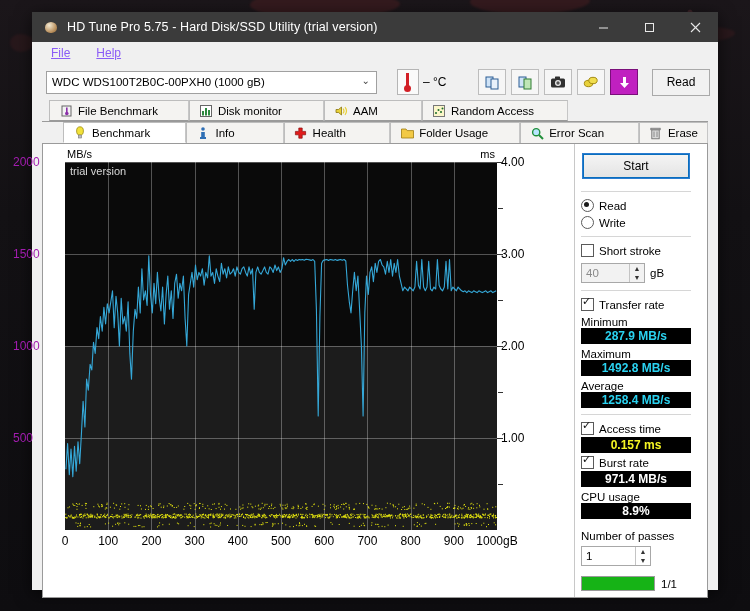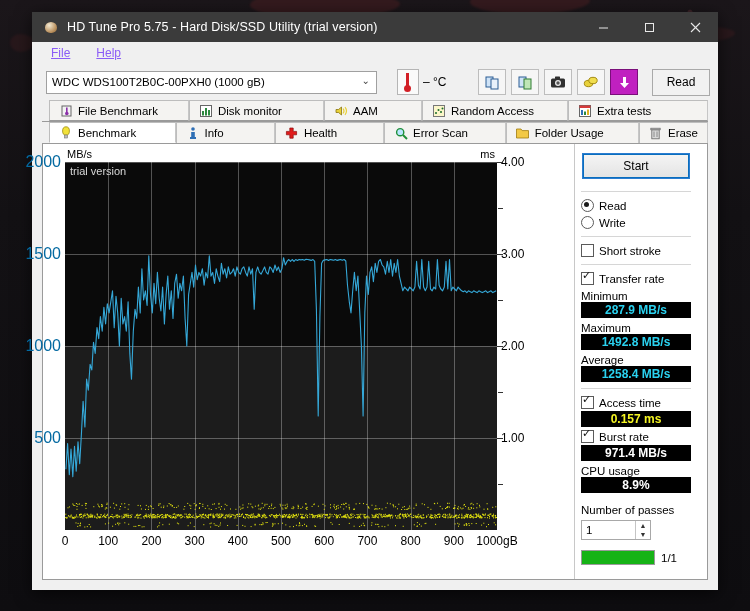--- a/index.html
+++ b/index.html
@@ -170,20 +170,21 @@
     border: 1px solid #bdbdbd;
     border-bottom: none;
     border-right: 1px solid #c6c6c6;
     white-space: nowrap;
     position: relative;
   }
   .tab.selected {
     background: #ffffff;
     border-bottom: 1px solid #ffffff;
     z-index: 2;
+    margin-left: 14px;
   }
   .tab-ico {
     width: 14px; height: 14px;
     display:inline-flex; align-items:center; justify-content:center;
     font-size: 11px; line-height: 1;
   }
 
   
   .content {
     flex: 1 1 auto;
@@ -221,22 +222,22 @@
     position: absolute; background: rgba(255,255,255,.30);
   }
   .grid-line-h { left:0; width:100%; height:1px; }
   .grid-line-v { top:0; height:100%; width:1px; }
   .trial-text {
     position: absolute; left: 5px; top: 3px;
     color: #d8d8d8; font-size: 11px;
   }
   .y-label-left {
     position: absolute; left: -52px;
-    font-size: 16px; color: #0369a1;
-    width: 48px; text-align: right;
+    font-size: 12px; color: #a21caf;
+    width: 48px; text-align: left;
     transform: translateY(-50%);
   }
   .y-label-right {
     position: absolute; right: -48px;
     font-size: 12px; color: #000;
     width: 44px; text-align: left;
     transform: translateY(-50%);
   }
   .x-label {
     position: absolute; top: 372px;
@@ -464,32 +465,20 @@
           <svg width="12" height="12" viewBox="0 0 12 12">
               <rect x="0.5" y="0.5" width="11" height="11" fill="#fbf6c9" stroke="#777"></rect>
               <circle cx="3" cy="8" r="1" fill="#1a6b2a"></circle>
               <circle cx="5.5" cy="5" r="1" fill="#1a6b2a"></circle>
               <circle cx="8" cy="7" r="1" fill="#1a6b2a"></circle>
               <circle cx="9.5" cy="3.5" r="1" fill="#1a6b2a"></circle>
             </svg>
         </span>
         <span>Random Access</span>
       </div>
-      <div class="tab" style="flex:1">
-        <span class="tab-ico">
-          <svg width="12" height="12" viewBox="0 0 12 12">
-              <rect x="0.5" y="0.5" width="11" height="11" fill="#ffffff" stroke="#666"></rect>
-              <rect x="0.5" y="0.5" width="11" height="2.5" fill="#d63a3a"></rect>
-              <rect x="2" y="5" width="2" height="5" fill="#2f6fb5"></rect>
-              <rect x="5" y="6.5" width="2" height="3.5" fill="#2d8a3e"></rect>
-              <rect x="8" y="4.5" width="2" height="5.5" fill="#e0b020"></rect>
-            </svg>
-        </span>
-        <span>Extra tests</span>
-      </div>
     </div>
     <div class="tabrow">
       <div class="tab selected" style="width:110px">
         <span class="tab-ico">
           <svg width="10" height="13" viewBox="0 0 10 13">
               <ellipse cx="5" cy="5" rx="3.4" ry="4.2" fill="#f2e23a" stroke="#9c8a10" stroke-width=".8"></ellipse>
               <rect x="3.4" y="9" width="3.2" height="3" fill="#bdbdbd" stroke="#7a7a7a" stroke-width=".6"></rect>
             </svg>
         </span>
         <span>Benchmark</span>
@@ -504,36 +493,36 @@
         <span>Info</span>
       </div>
       <div class="tab" style="width:92px">
         <span class="tab-ico">
           <svg width="13" height="13" viewBox="0 0 13 13">
               <path d="M4.8 1 h3.4 v3.4 h3.4 v3.4 h-3.4 v3.4 h-3.4 v-3.4 h-3.4 v-3.4 h3.4 z" fill="#e01b1b" stroke="#8c0b0b" stroke-width=".7"></path>
             </svg>
         </span>
         <span>Health</span>
       </div>
+      <div class="tab" style="width:117px">
+        <span class="tab-ico">
+          <svg width="13" height="12" viewBox="0 0 13 12">
+              <path d="M0.5 2 h4.5 l1.2 1.6 h6.3 v7.4 h-12 z" fill="#f2c945" stroke="#a07c10" stroke-width=".8"></path>
+            </svg>
+        </span>
+        <span>Folder Usage</span>
+      </div>
       <div class="tab" style="width:105px">
         <span class="tab-ico">
           <svg width="13" height="13" viewBox="0 0 13 13">
               <circle cx="5.2" cy="5.2" r="3.6" fill="#b9e6ff" stroke="#1f8f3a" stroke-width="1.4"></circle>
               <line x1="8" y1="8" x2="12" y2="12" stroke="#1f8f3a" stroke-width="2"></line>
             </svg>
         </span>
         <span>Error Scan</span>
-      </div>
-      <div class="tab" style="width:117px">
-        <span class="tab-ico">
-          <svg width="13" height="12" viewBox="0 0 13 12">
-              <path d="M0.5 2 h4.5 l1.2 1.6 h6.3 v7.4 h-12 z" fill="#f2c945" stroke="#a07c10" stroke-width=".8"></path>
-            </svg>
-        </span>
-        <span>Folder Usage</span>
       </div>
       <div class="tab" style="flex:1">
         <span class="tab-ico">
           <svg width="11" height="13" viewBox="0 0 11 13">
               <rect x="1.8" y="2.8" width="7.4" height="9" fill="#d9d9d9" stroke="#666" stroke-width=".8"></rect>
               <rect x="0.8" y="1.2" width="9.4" height="1.6" fill="#c2c2c2" stroke="#666" stroke-width=".7"></rect>
               <line x1="4" y1="4.5" x2="4" y2="10" stroke="#8a8a8a"></line>
               <line x1="7" y1="4.5" x2="7" y2="10" stroke="#8a8a8a"></line>
             </svg>
         </span>
@@ -2021,20 +2010,30 @@
         <span class="radio"></span>
         <span>Write</span>
       </div>
 
       <div class="hr"></div>
 
       <div class="check-row">
         <span class="check"></span>
         <span>Short stroke</span>
       </div>
+      <div class="spin-row">
+        <div class="spin">
+          <span>40</span>
+          <span class="spin-arrows">
+            <span>▲</span>
+            <span>▼</span>
+          </span>
+        </div>
+        <span>gB</span>
+      </div>
 
       <div class="hr"></div>
 
       <div class="check-row">
         <span class="check on"></span>
         <span>Transfer rate</span>
       </div>
       <div class="res-label">Minimum</div>
       <div class="res-value cyan">287.9 MB/s</div>
       <div class="res-label">Maximum</div>

